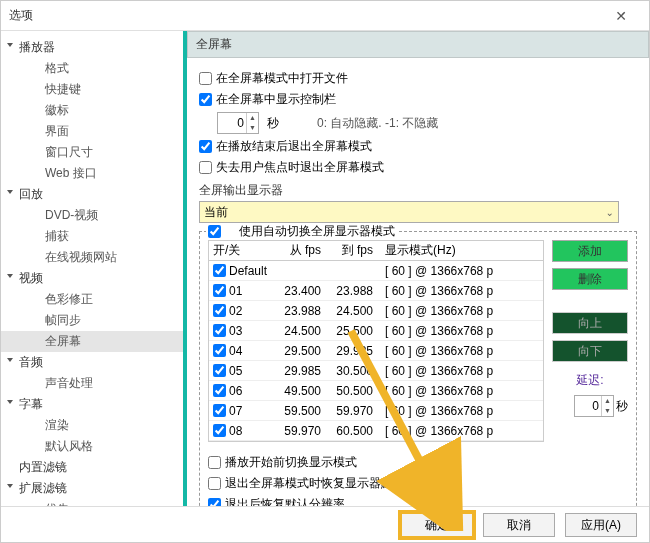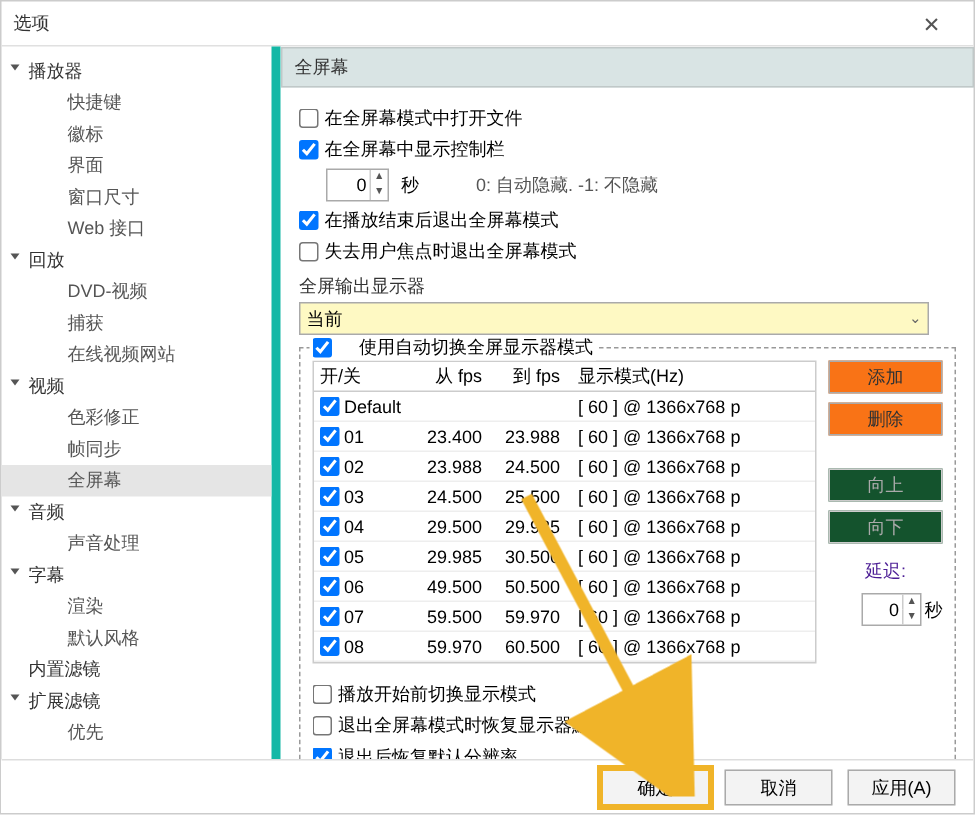--- a/index.html
+++ b/index.html
@@ -1,21 +1,21 @@
 <!DOCTYPE html>
 <html><head>
 <meta charset="utf-8">
 <style>
 * { box-sizing: border-box; margin: 0; padding: 0; font-family: "Microsoft YaHei", "Segoe UI", sans-serif; font-size: 12px; }
 body { background: #fff; width: 650px; height: 543px; overflow: hidden; border: 1px solid #ccc; position: relative; }
 .titlebar { height: 30px; display: flex; align-items: center; padding: 0 8px; border-bottom: 1px solid #e0e0e0; }
 .titlebar .title { flex: 1; font-size: 12px; color: #333; }
 .titlebar .close { width: 40px; text-align: center; color: #555; font-size: 14px; cursor: pointer; }
 .main { display: flex; height: 476px; }
-.tree { width: 186px; border-right: 6px solid #14b8a6; padding: 6px 0; overflow-y: auto; }
+.tree { width: 186px; border-right: 4px solid #14b8a6; padding: 6px 0; overflow-y: auto; }
 .tree-item { padding: 2px 0 2px 20px; color: #333; cursor: pointer; white-space: nowrap; position: relative; }
 .tree-item.level1 { padding-left: 18px; }
 .tree-item.level2 { padding-left: 44px; color: #555; }
 .tree-item.has-children::before { content: ""; position: absolute; left: 6px; top: 6px; width: 0; height: 0; border-top: 4px solid #555; border-left: 3px solid transparent; border-right: 3px solid transparent; }
 .tree-item.selected { background: #e5e5e5; }
 .panel { flex: 1; overflow-y: auto; padding: 0; }
 .panel-header { background: #d9e4e4; padding: 4px 8px; font-size: 12px; color: #333; border: 1px solid #c0c8c8; }
 .panel-body { padding: 8px 12px; }
 .row { display: flex; align-items: center; margin: 4px 0; gap: 4px; }
 .chk { width: 13px; height: 13px; }
@@ -30,40 +30,41 @@
 .fieldset-label { position: absolute; top: -9px; left: 6px; background: #fff; padding: 0 2px; display: flex; align-items: center; gap: 18px; }
 .table-wrap { display: flex; gap: 8px; padding: 8px; }
 .tbl { flex: 1; border: 1px solid #ccc; }
 .tbl-head, .tbl-row { display: flex; align-items: center; height: 20px; border-bottom: 1px solid #eee; }
 .tbl-head { background: #fff; border-bottom: 1px solid #ccc; }
 .c0 { width: 66px; padding-left: 4px; display: flex; align-items: center; gap: 3px; }
 .c1 { width: 52px; text-align: right; padding-right: 6px; }
 .c2 { width: 52px; text-align: right; padding-right: 6px; }
 .c3 { flex: 1; padding-left: 6px; }
 .side-btns { width: 76px; display: flex; flex-direction: column; gap: 6px; }
-.side-btn { height: 22px; border: 1px solid #aaa; background: #f97316; text-align: center; line-height: 20px; color: #333; }
+.side-btn { height: 22px; border: 1px solid #aaa; background: #22c55e; text-align: center; line-height: 20px; color: #333; }
 .side-btn.disabled { color: #aaa; border-color: #ccc; background: #14532d; }
 .side-label { text-align: center; color: #4c1d95; margin-top: 4px; }
 .delay-row { display: flex; align-items: center; gap: 2px; justify-content: flex-end; }
 .footer { position: absolute; bottom: 0; left: 0; right: 0; height: 36px; border-top: 1px solid #ddd; display: flex; align-items: center; justify-content: flex-end; gap: 10px; padding: 0 12px; background: #fff; }
 .btn { width: 72px; height: 24px; border: 1px solid #aaa; background: #f3f3f3; text-align: center; line-height: 22px; cursor: pointer; }
 .btn.primary-hl { outline: 4px solid #f0b429; outline-offset: -1px; }
 .arrow-annot { position: absolute; pointer-events: none; }
 </style>
 </head>
 <body>
 
 <div class="titlebar">
   <span class="title">选项</span>
   <span class="close">✕</span>
 </div>
 
 <div class="main">
   <div class="tree">
     <div class="tree-item level1 has-children"><span>播放器</span></div>
+    <div class="tree-item level2">格式</div>
     <div class="tree-item level2">快捷键</div>
     <div class="tree-item level2">徽标</div>
     <div class="tree-item level2">界面</div>
     <div class="tree-item level2">窗口尺寸</div>
     <div class="tree-item level2">Web 接口</div>
     <div class="tree-item level1 has-children"><span>回放</span></div>
     <div class="tree-item level2">DVD-视频</div>
     <div class="tree-item level2">捕获</div>
     <div class="tree-item level2">在线视频网站</div>
     <div class="tree-item level1 has-children"><span>视频</span></div>

